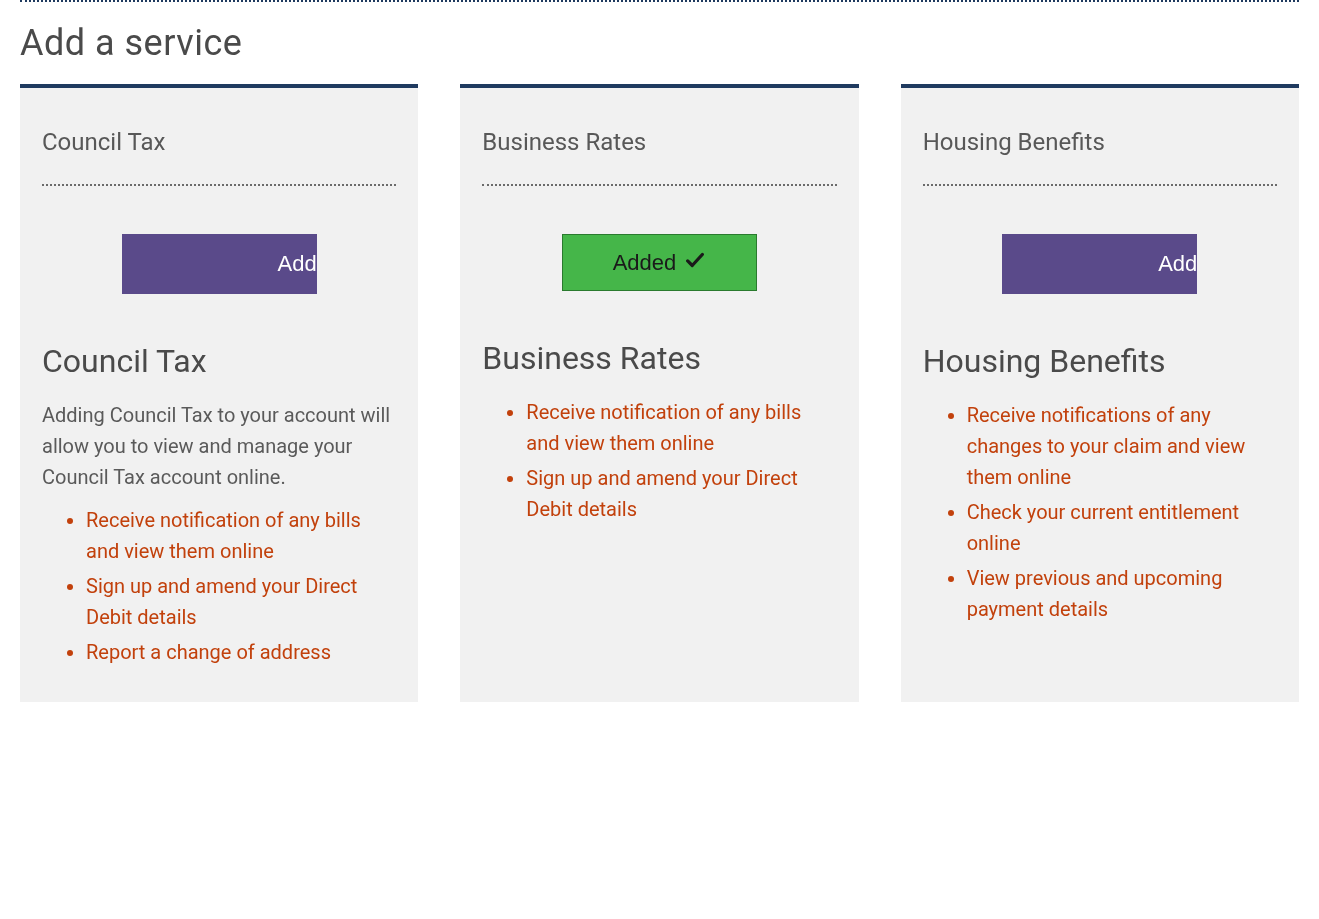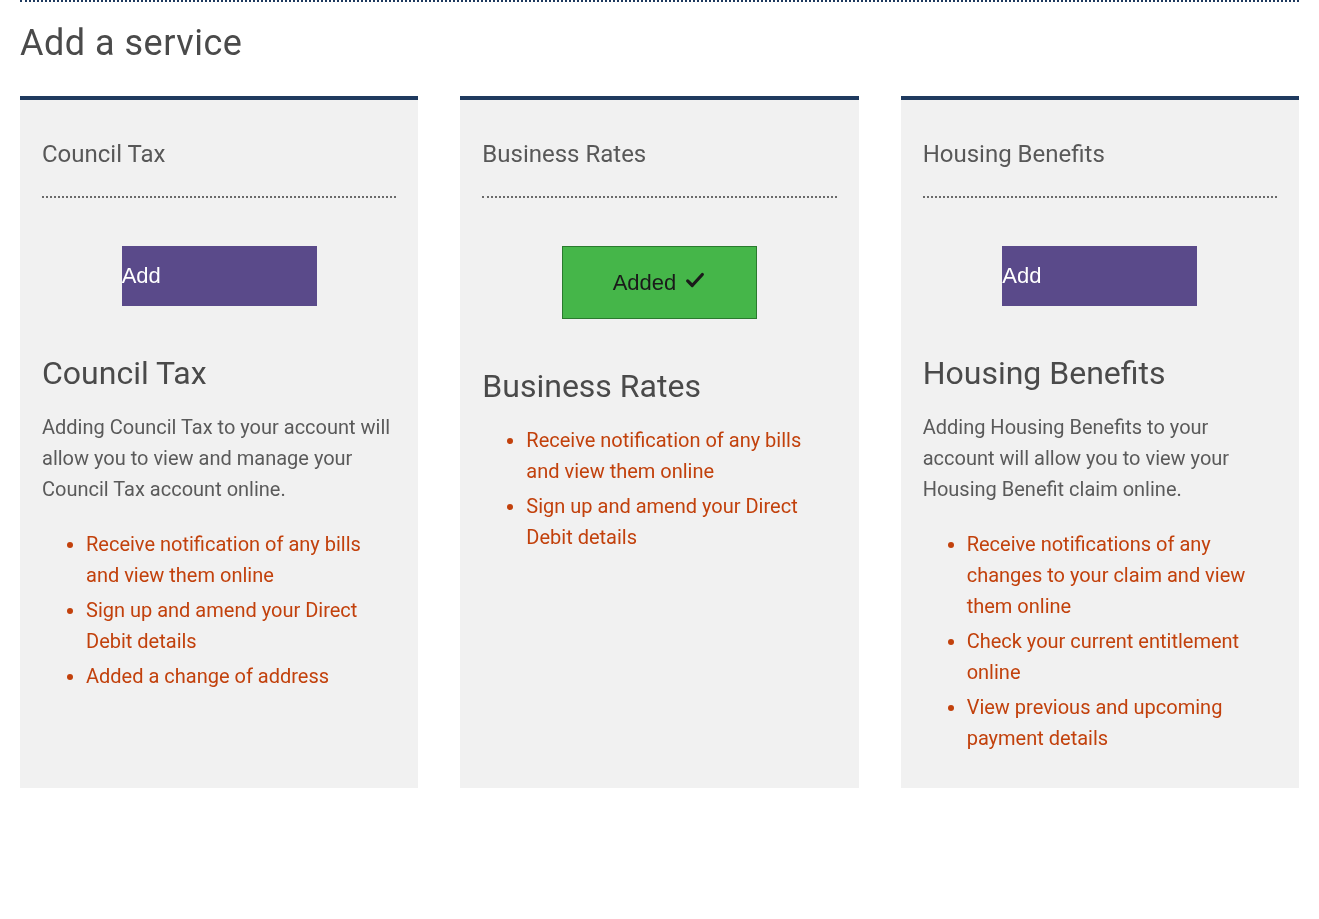--- a/index.html
+++ b/index.html
@@ -15,21 +15,21 @@
     color: #4a4a4a;
   }
   .top-divider {
     border-top: 2px dotted #1f3a5f;
     margin-bottom: 20px;
   }
   .page-title {
     font-size: 36px;
     font-weight: 400;
     color: #4a4a4a;
-    margin-bottom: 32px;
+    margin-bottom: 20px;
     letter-spacing: 0.5px;
   }
   .cards-row {
     display: flex;
     gap: 42px;
   }
   .card {
     flex: 1;
     background: #f1f1f1;
     border-top: 4px solid #1f3a5f;
@@ -43,36 +43,36 @@
     border-bottom: 2px dotted #6b6b6b;
     margin-bottom: 48px;
   }
   .button-wrap {
     text-align: center;
     margin-bottom: 48px;
   }
   .add-btn {
     display: inline-flex;
     align-items: center;
-    justify-content: flex-start;
+    justify-content: flex-end;
     min-width: 195px;
     height: 60px;
     background: #5a4a8a;
     color: #ffffff;
     font-size: 22px;
     font-weight: 400;
     border: none;
     cursor: pointer;
   }
   .added-btn {
     display: inline-flex;
     align-items: center;
     justify-content: center;
     min-width: 195px;
-    height: 73px;
+    height: 57px;
     background: #45b649;
     color: #1a1a1a;
     font-size: 22px;
     font-weight: 400;
     border: 1px solid #2a7a2e;
     cursor: default;
     gap: 8px;
   }
   .added-btn svg {
     width: 22px;
@@ -82,21 +82,21 @@
     font-size: 32px;
     font-weight: 400;
     color: #4a4a4a;
     margin-bottom: 20px;
   }
   .card-desc {
     font-size: 20px;
     font-weight: 400;
     color: #5a5a5a;
     line-height: 1.55;
-    margin-bottom: 24px;
+    margin-bottom: 12px;
   }
   .card ul {
     list-style: disc;
     padding-left: 44px;
   }
   .card ul li {
     font-size: 20px;
     color: #c2410c;
     line-height: 1.55;
     margin-bottom: 4px;
@@ -116,21 +116,21 @@
     <div class="button-wrap">
       <button class="add-btn">
         <span>Add</span>
       </button>
     </div>
     <h2 class="card-big-title">Council Tax</h2>
     <p class="card-desc">Adding Council Tax to your account will allow you to view and manage your Council Tax account online.</p>
     <ul>
       <li>Receive notification of any bills and view them online</li>
       <li>Sign up and amend your Direct Debit details</li>
-      <li>Added a change of address</li>
+      <li>Report a change of address</li>
     </ul>
   </div>
 
   <div class="card">
     <div class="card-small-title">Business Rates</div>
     <div class="button-wrap">
       <button class="added-btn">
         <span>Added</span>
         <span>
           <svg viewBox="0 0 24 24" fill="none" stroke="#1a1a1a" stroke-width="3.5" stroke-linecap="round" stroke-linejoin="round">
@@ -147,21 +147,20 @@
   </div>
 
   <div class="card">
     <div class="card-small-title">Housing Benefits</div>
     <div class="button-wrap">
       <button class="add-btn">
         <span>Add</span>
       </button>
     </div>
     <h2 class="card-big-title">Housing Benefits</h2>
-    <p class="card-desc">Adding Housing Benefits to your account will allow you to view your Housing Benefit claim online.</p>
     <ul>
       <li>Receive notifications of any changes to your claim and view them online</li>
       <li>Check your current entitlement online</li>
       <li>View previous and upcoming payment details</li>
     </ul>
   </div>
 
 </div>
 
 </body></html>

